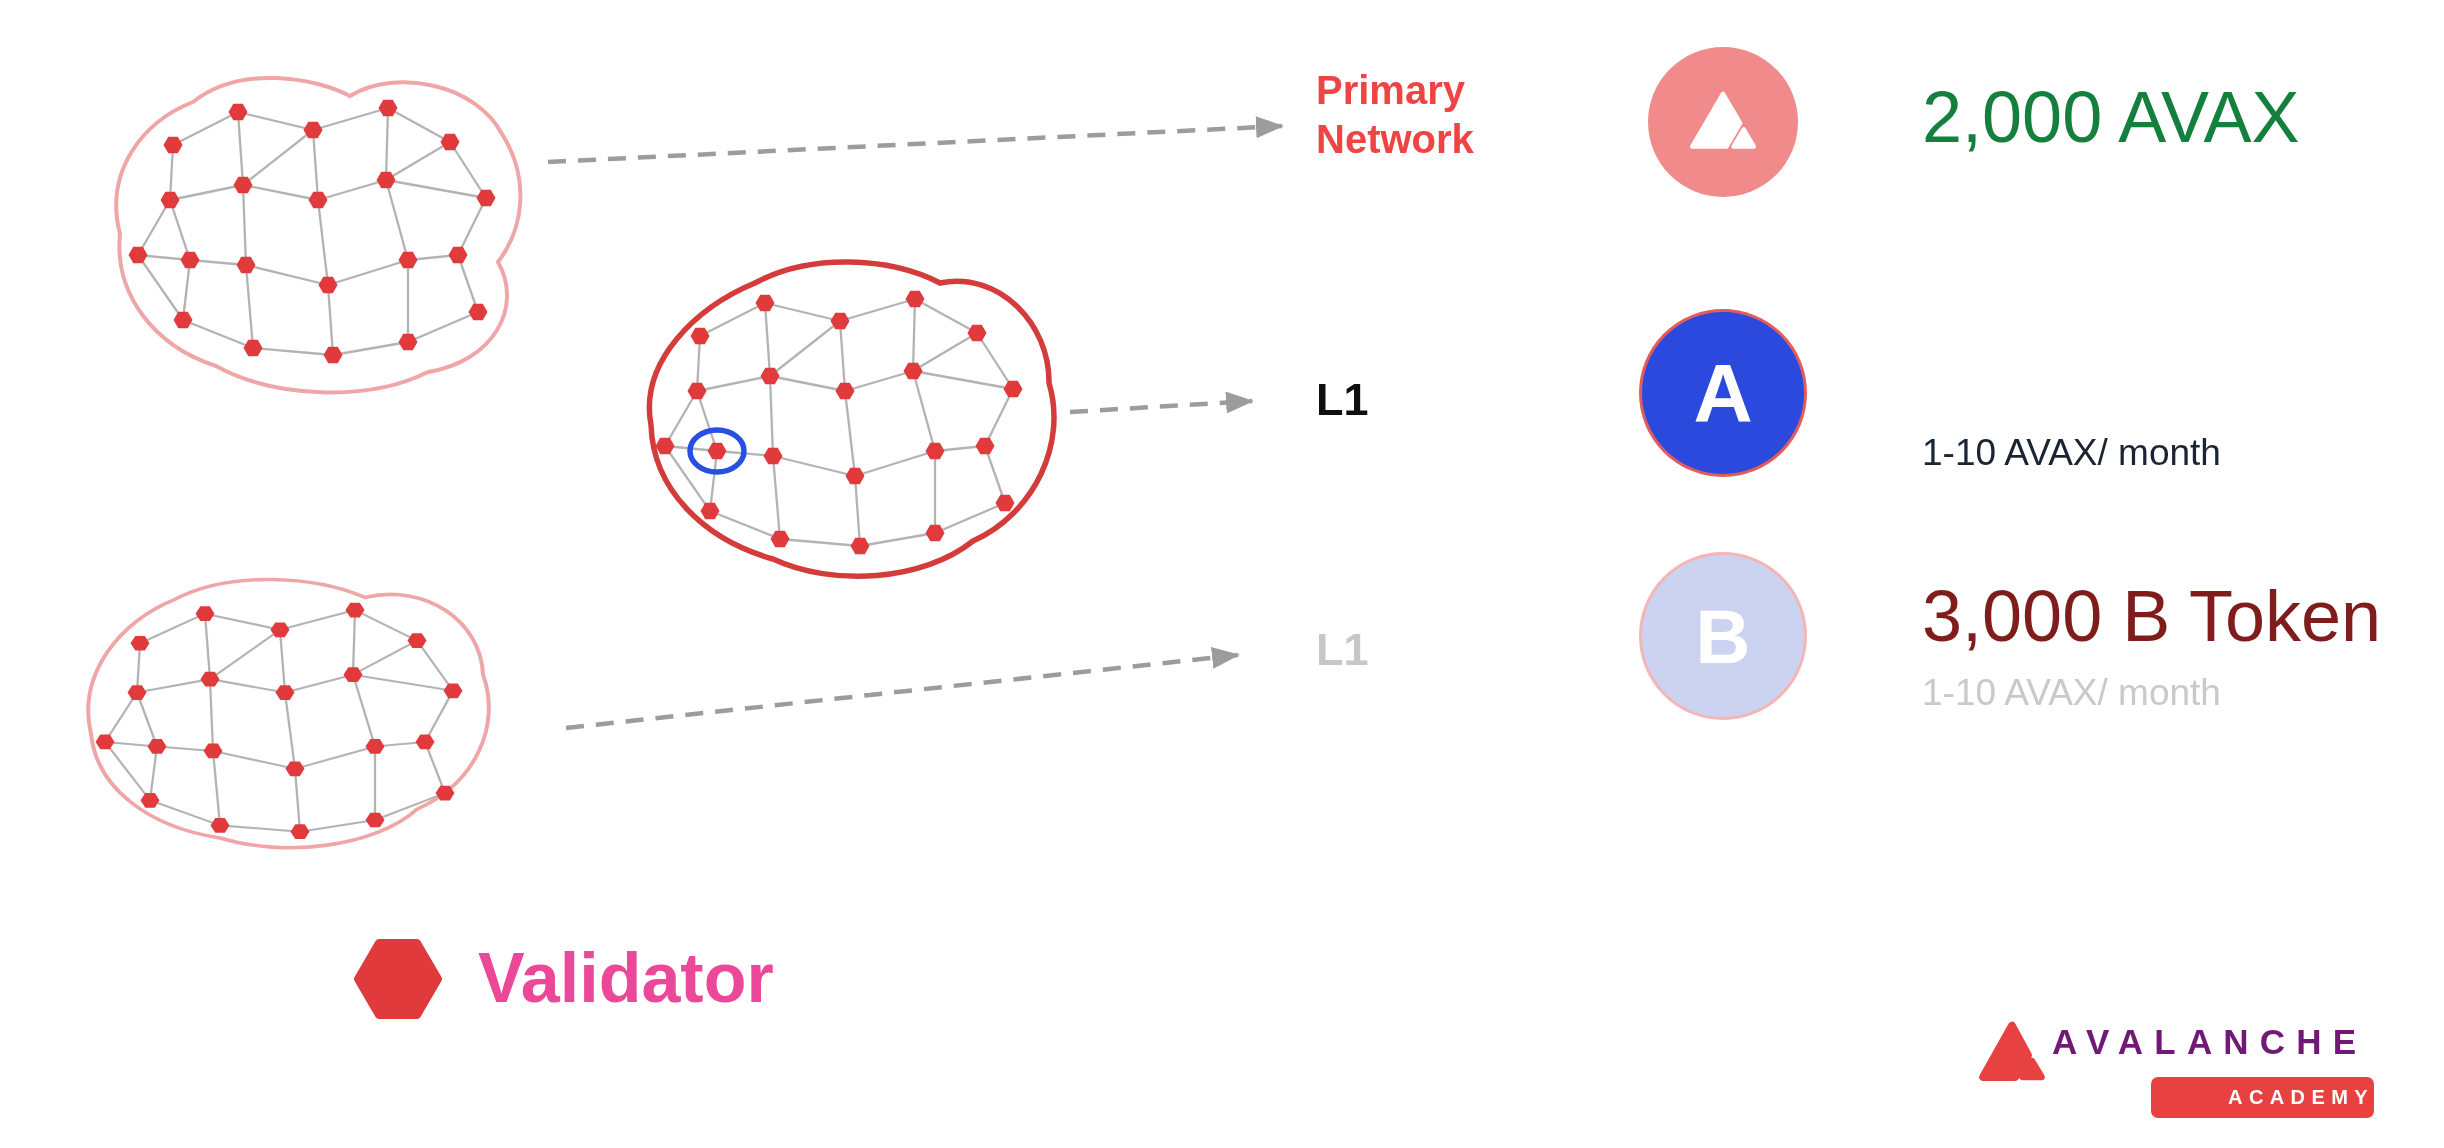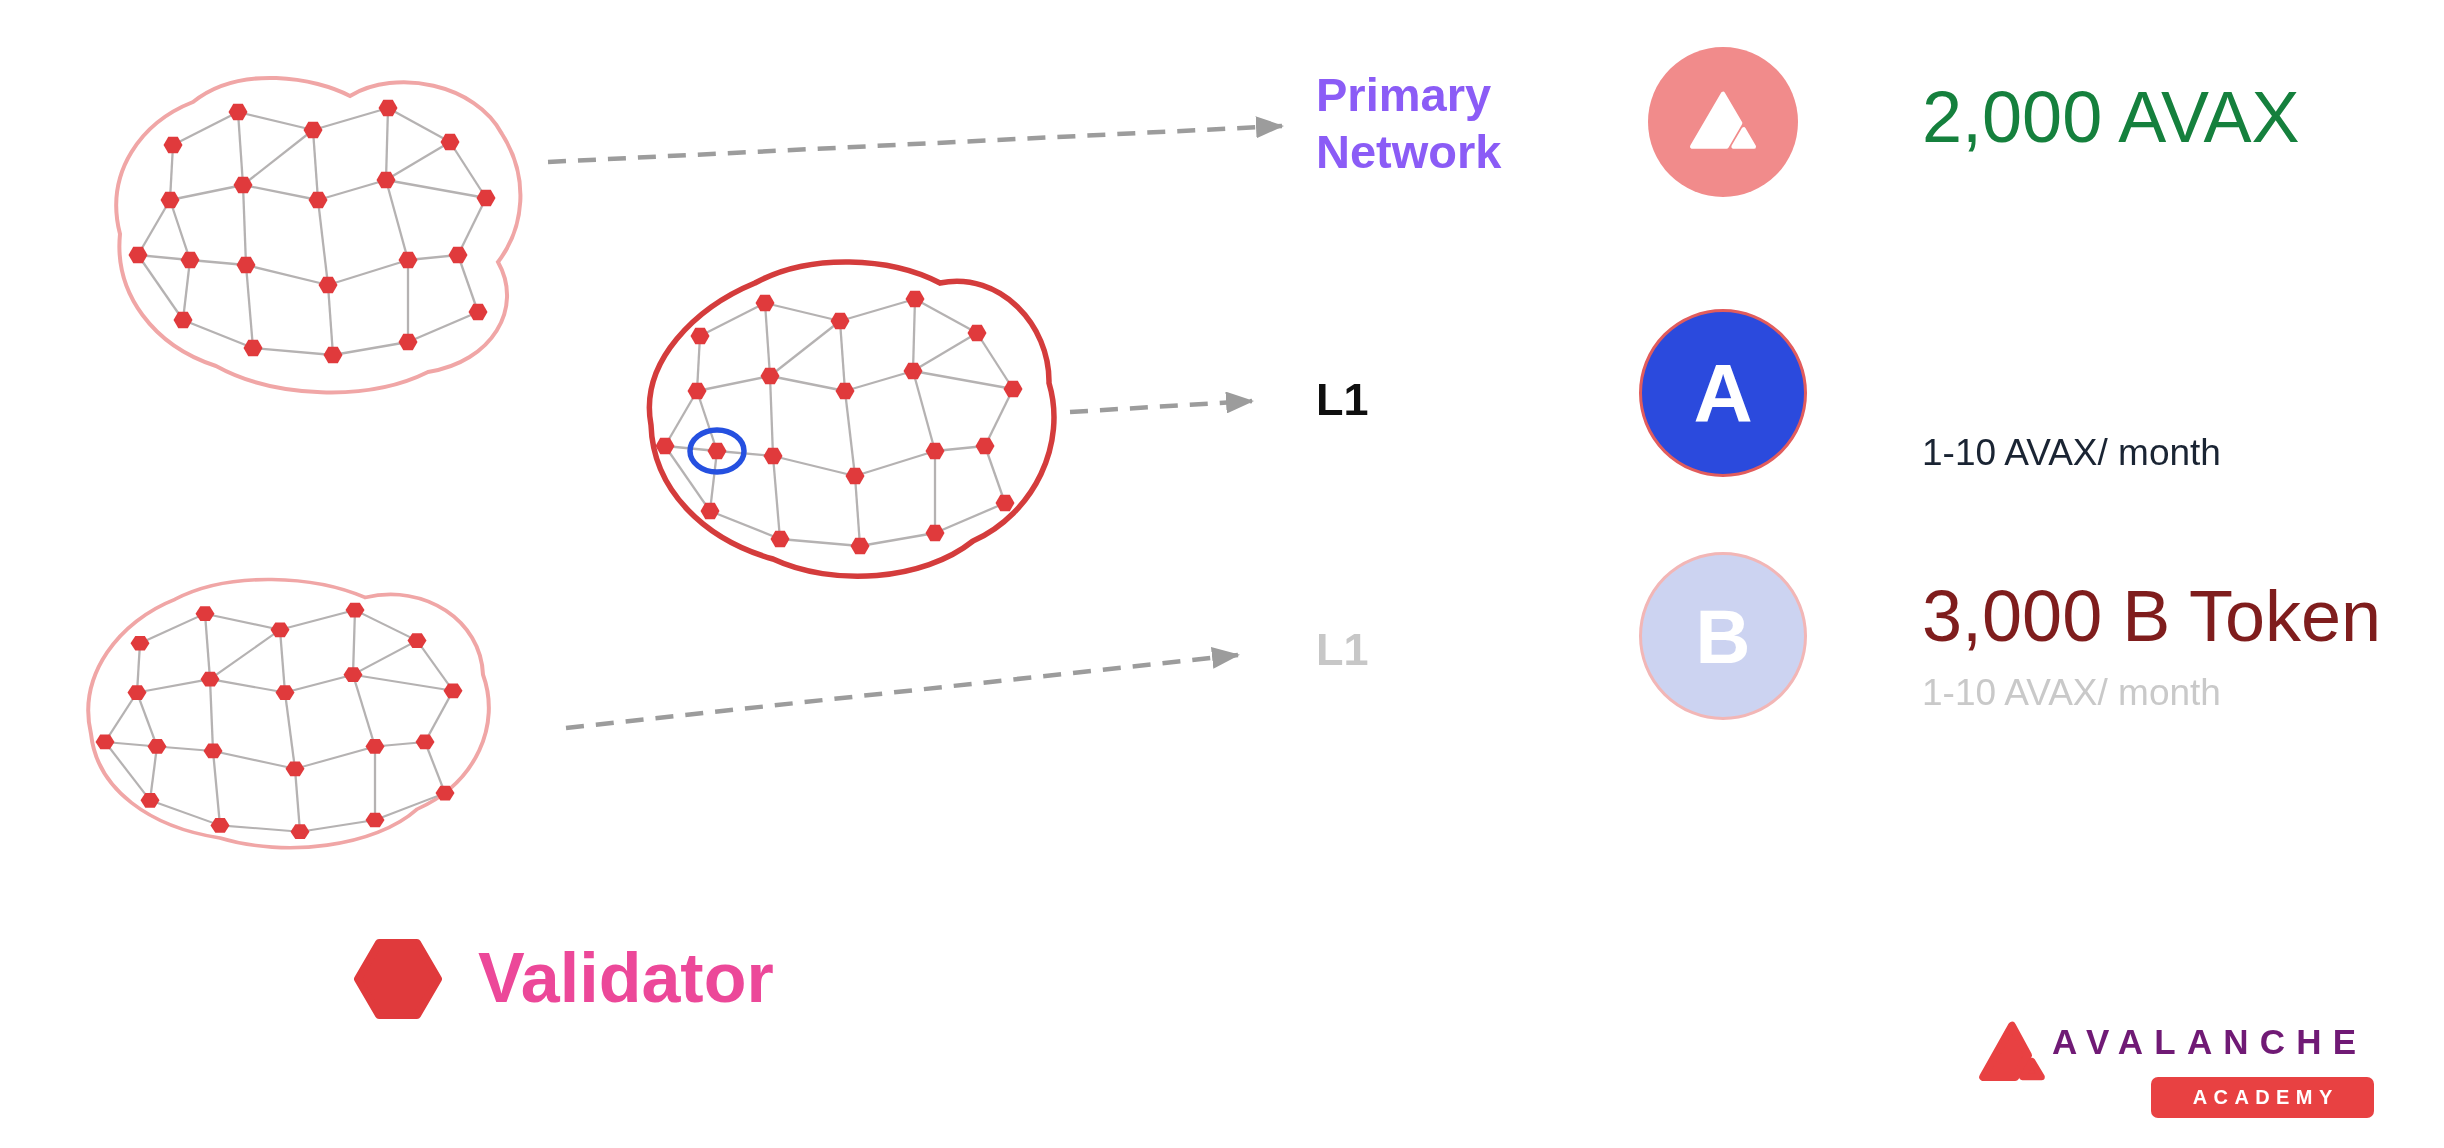--- a/index.html
+++ b/index.html
@@ -17,21 +17,21 @@
   .edges line { stroke: #b5b2b2; stroke-width: 2.3; }
   .nodes polygon { fill: #e03a3c; }
   .highlight { fill: none; stroke: #2550e0; stroke-width: 5.5; }
 
   
   .arrows { position: absolute; left: 0; top: 0; pointer-events: none; }
   .arrows line { stroke: #9c9c9c; stroke-width: 4.5; stroke-dasharray: 18 12; }
 
   
   .lbl { position: absolute; font-weight: 700; }
-  .lbl-primary { left: 1316px; top: 66px; font-size: 47px; color: #8b5cf6; line-height: 1.22; }
+  .lbl-primary { left: 1316px; top: 66px; font-size: 40px; color: #ef4444; line-height: 1.22; }
   .lbl-l1a { left: 1316px; top: 374px; font-size: 45px; color: #0f0f0f; }
   .lbl-l1b { left: 1316px; top: 624px; font-size: 45px; color: #c7c7c7; }
 
   
   .circle { position: absolute; border-radius: 50%; display: flex; align-items: center; justify-content: center; }
   .icon-avax { left: 1648px; top: 47px; width: 150px; height: 150px; background: #f18b8b; }
   .wl { fill: #ffffff; stroke: #ffffff; stroke-width: 5; stroke-linejoin: round; }
   .icon-a { left: 1639px; top: 309px; width: 168px; height: 168px; background: #2b4add; border: 3px solid #e25c5c; color: #ffffff; font-size: 82px; font-weight: 700; }
   .icon-b { left: 1639px; top: 552px; width: 168px; height: 168px; background: #ccd3f1; border: 3px solid #f2b6b6; color: #ffffff; font-size: 76px; font-weight: 700; }
   .amt { position: absolute; white-space: nowrap; }
@@ -40,21 +40,21 @@
   .amt-b { left: 1922px; top: 575px; font-size: 72px; color: #7f1d1d; }
   .rate { position: absolute; font-size: 37px; white-space: nowrap; }
   .rate-a { left: 1922px; top: 432px; color: #1a2433; }
   .rate-b { left: 1922px; top: 672px; color: #c9c9c9; }
 
   
   .validator-label { position: absolute; left: 478px; top: 938px; font-size: 70px; font-weight: 800; color: #ec4899; }
 
   
   .brand-name { position: absolute; left: 2052px; top: 1022px; font-size: 35px; font-weight: 700; color: #701a75; letter-spacing: 0.32em; white-space: nowrap; }
-  .brand-badge { position: absolute; left: 2151px; top: 1077px; width: 223px; height: 41px; background: #e84142; border-radius: 7px; display: flex; align-items: center; justify-content: center; }
+  .brand-badge { position: absolute; left: 2151px; top: 1077px; width: 223px; height: 41px; background: #e84142; border-radius: 7px; display: flex; align-items: center; justify-content: flex-end; }
   .brand-badge span { color: #ffffff; font-size: 20px; font-weight: 700; letter-spacing: 0.32em; text-indent: 0.32em; white-space: nowrap; }
 </style>
 </head>
 <body>
 
 <div class="stage">
 
   <svg class="net net-faded" style="left:78px; top:50px" width="470" height="370" viewBox="0 0 470 370">
     <path class="blob" d="M 115 52 C 162 14, 238 28, 272 46 C 318 18, 398 34, 424 84 C 452 128, 446 178, 420 212 C 446 258, 414 312, 350 322 C 290 352, 196 348, 138 316 C 76 296, 36 244, 42 184 C 26 122, 64 72, 115 52 Z"></path>
     <g class="edges">

